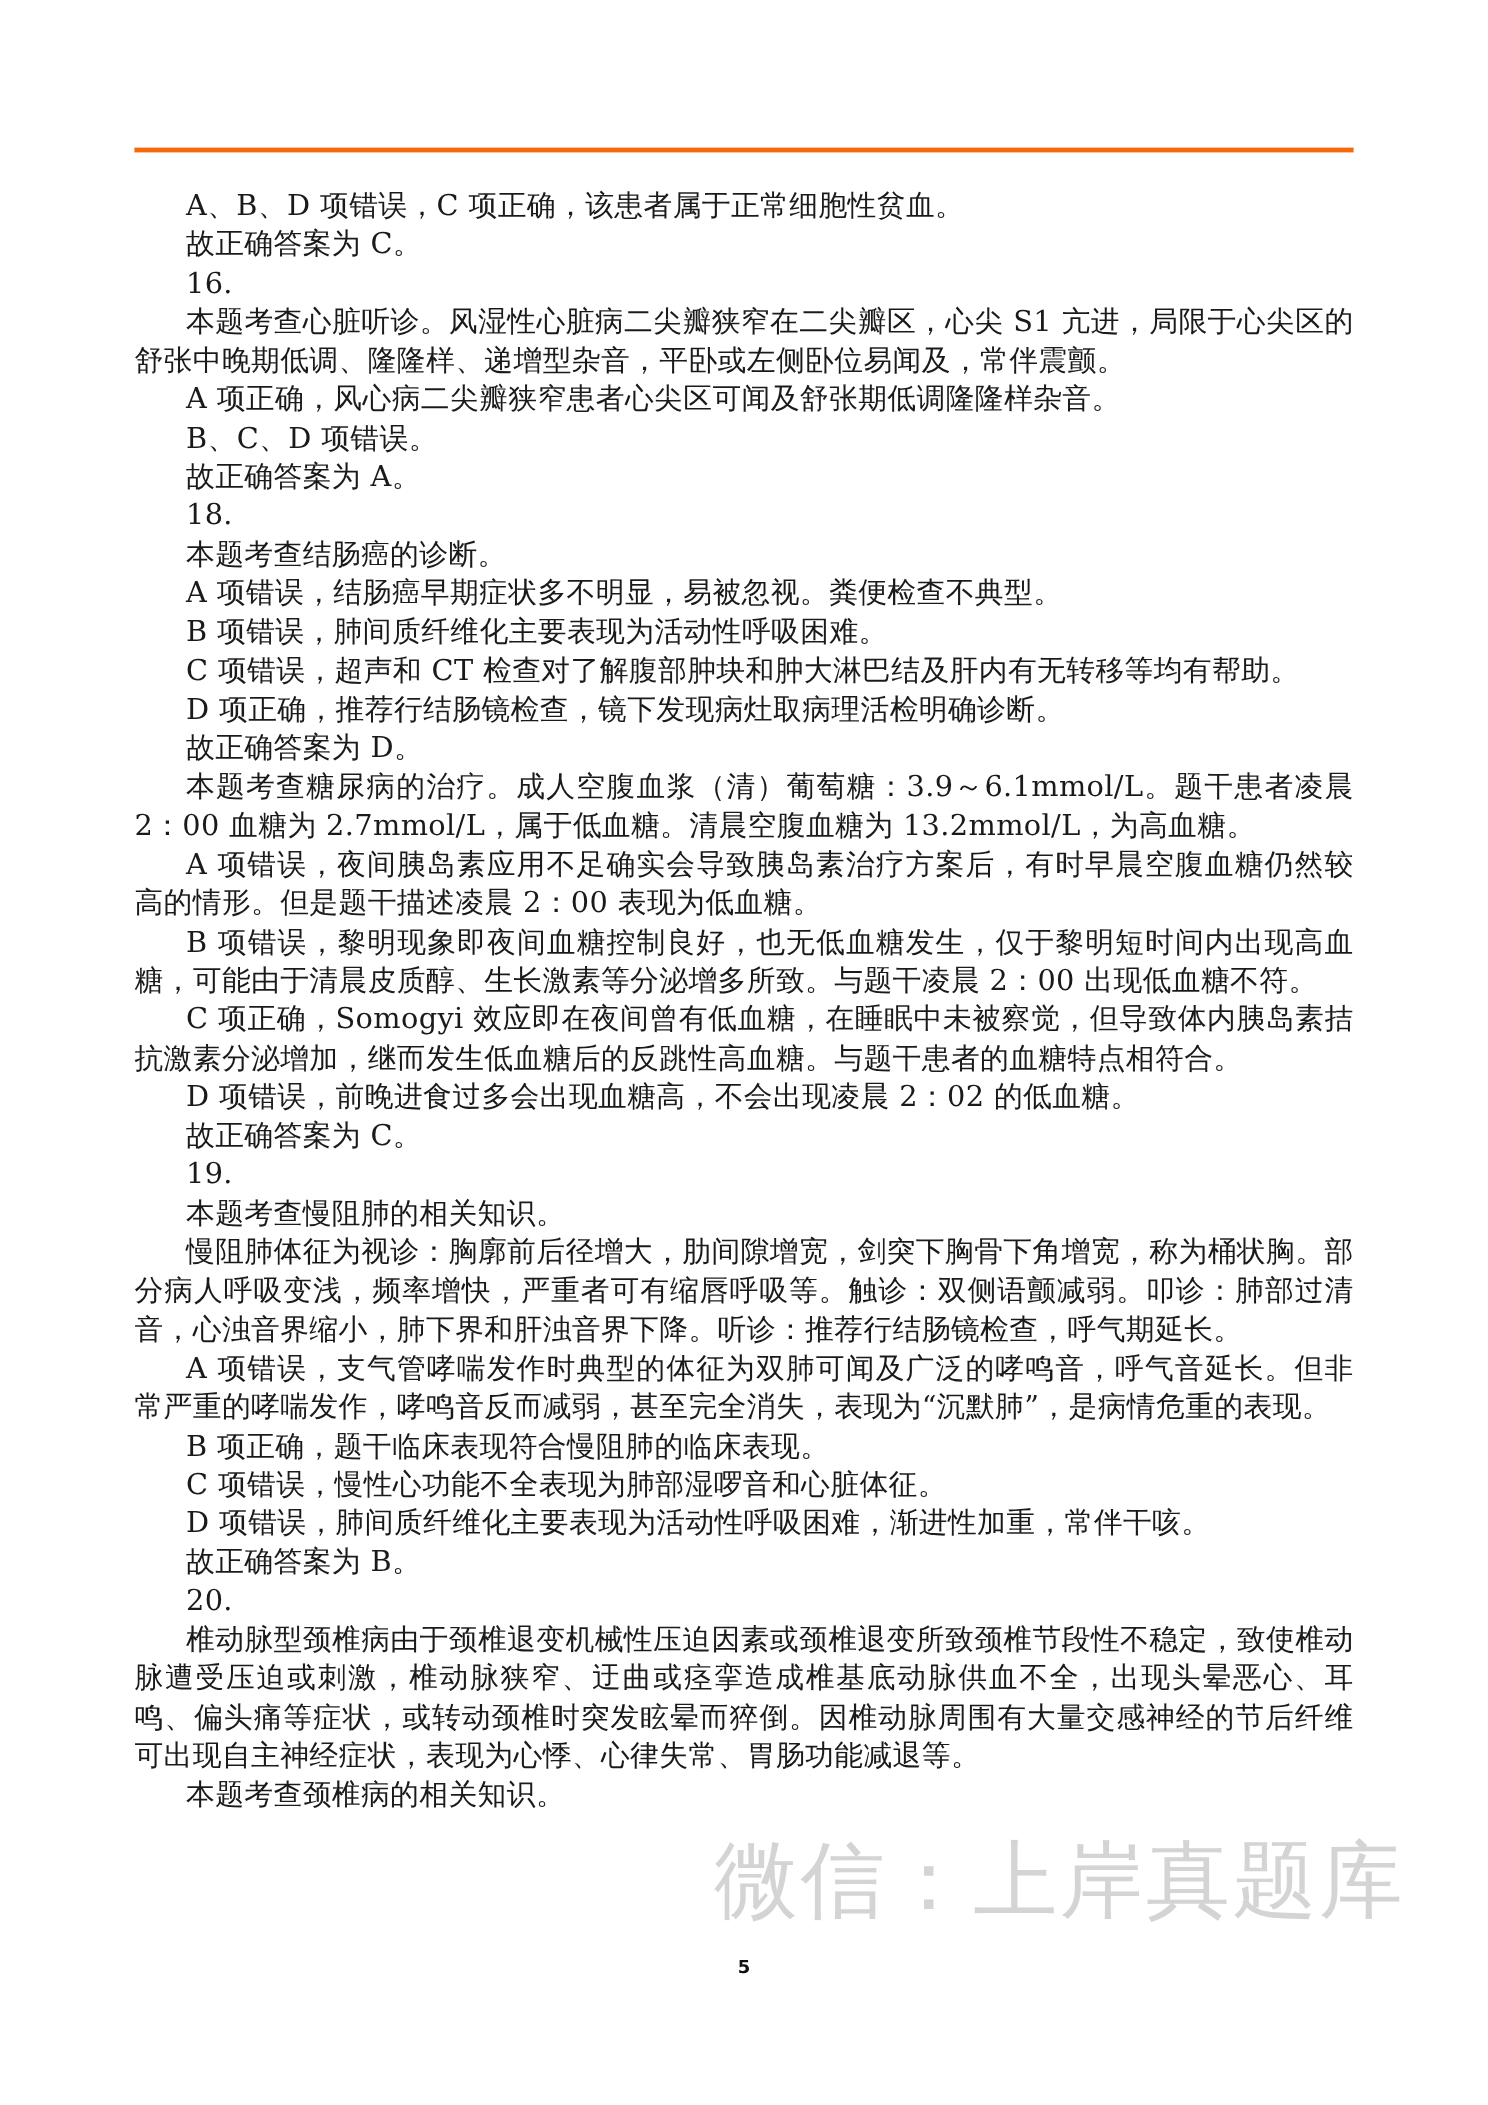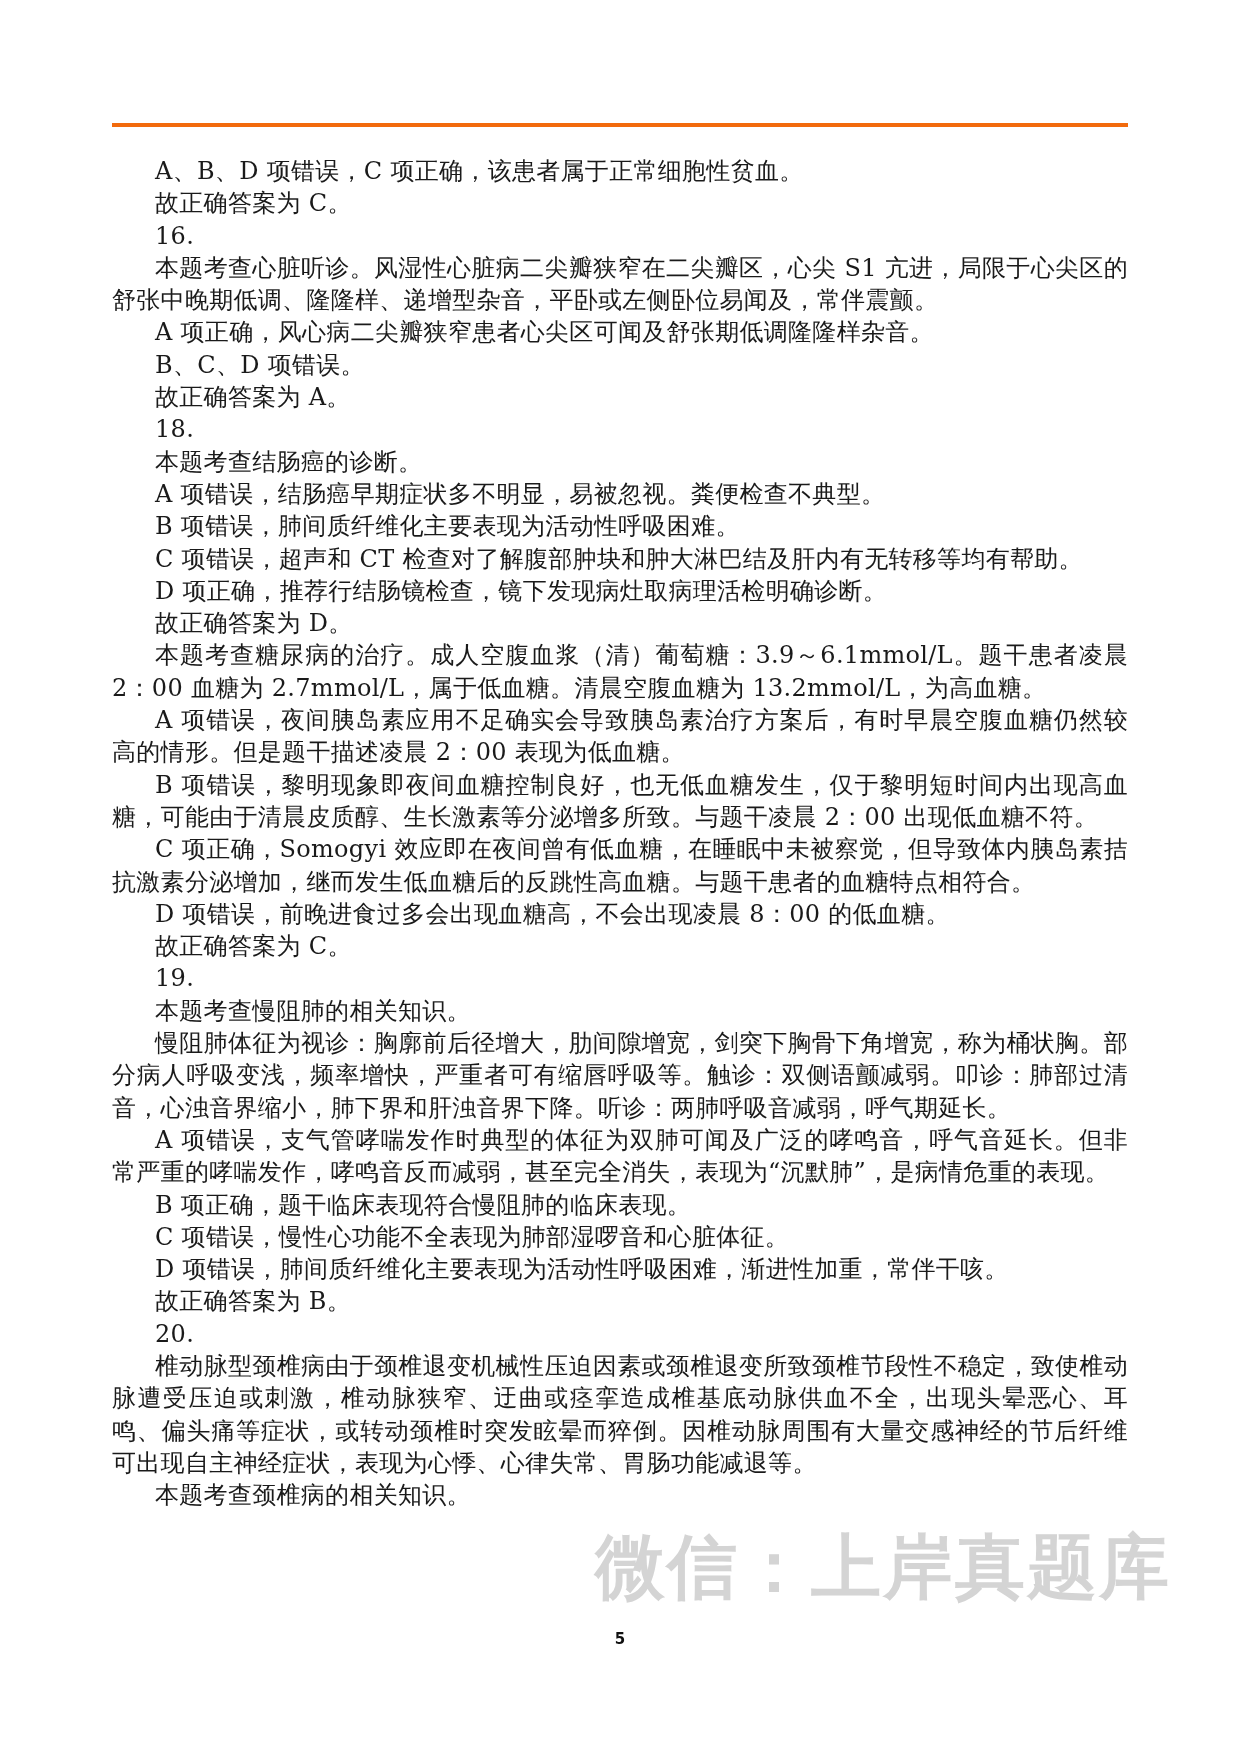--- a/index.html
+++ b/index.html
@@ -4,21 +4,21 @@
 <style>
   html, body { margin: 0; padding: 0; background: #ffffff; }
   body { width: 1240px; height: 1754px; position: relative; overflow: hidden;
          font-family: "DejaVu Serif", "Liberation Serif", serif; color: #1a1a1a; }
   .rule { position: absolute; left: 112px; top: 123px; width: 1016px; height: 4px; }
   .content { position: absolute; left: 112px; top: 155px; width: 1016px; }
   .p { font-size: 24px; line-height: 32.3px; margin: 0; text-indent: 43px;
        text-align: justify; letter-spacing: 0.3px; white-space: normal; }
   .watermark { position: absolute; left: 595px; top: 1522px; font-size: 70px;
                line-height: 90px; letter-spacing: 2px; white-space: nowrap;
-               font-family: "DejaVu Sans", sans-serif; font-weight: 700; }
+               font-family: "DejaVu Sans", sans-serif; font-weight: 400; }
   .page-num { position: absolute; left: 0; width: 1240px; top: 1630px; text-align: center;
               font-family: "DejaVu Sans", sans-serif; font-weight: bold; font-size: 15px; color: #111; }
 </style>
 </head>
 <body>
 
 <div class="rule" id="rule" style="background: rgb(242, 106, 13);"></div>
 
 <div class="content">
   <p class="p">A、B、D 项错误，C 项正确，该患者属于正常细胞性贫血。</p>
@@ -35,26 +35,26 @@
   <p class="p">A 项错误，结肠癌早期症状多不明显，易被忽视。粪便检查不典型。</p>
   <p class="p">B 项错误，肺间质纤维化主要表现为活动性呼吸困难。</p>
   <p class="p">C 项错误，超声和 CT 检查对了解腹部肿块和肿大淋巴结及肝内有无转移等均有帮助。</p>
   <p class="p">D 项正确，推荐行结肠镜检查，镜下发现病灶取病理活检明确诊断。</p>
   <p class="p">故正确答案为 D。</p>
 
   <p class="p">本题考查糖尿病的治疗。成人空腹血浆（清）葡萄糖：3.9～6.1mmol/L。题干患者凌晨 2：00 血糖为 2.7mmol/L，属于低血糖。清晨空腹血糖为 13.2mmol/L，为高血糖。</p>
   <p class="p">A 项错误，夜间胰岛素应用不足确实会导致胰岛素治疗方案后，有时早晨空腹血糖仍然较高的情形。但是题干描述凌晨 2：00 表现为低血糖。</p>
   <p class="p">B 项错误，黎明现象即夜间血糖控制良好，也无低血糖发生，仅于黎明短时间内出现高血糖，可能由于清晨皮质醇、生长激素等分泌增多所致。与题干凌晨 2：00 出现低血糖不符。</p>
   <p class="p">C 项正确，Somogyi 效应即在夜间曾有低血糖，在睡眠中未被察觉，但导致体内胰岛素拮抗激素分泌增加，继而发生低血糖后的反跳性高血糖。与题干患者的血糖特点相符合。</p>
-  <p class="p">D 项错误，前晚进食过多会出现血糖高，不会出现凌晨 8：00 的低血糖。</p>
+  <p class="p">D 项错误，前晚进食过多会出现血糖高，不会出现凌晨 2：02 的低血糖。</p>
   <p class="p">故正确答案为 C。</p>
 
   <p class="p">19.</p>
   <p class="p">本题考查慢阻肺的相关知识。</p>
-  <p class="p">慢阻肺体征为视诊：胸廓前后径增大，肋间隙增宽，剑突下胸骨下角增宽，称为桶状胸。部分病人呼吸变浅，频率增快，严重者可有缩唇呼吸等。触诊：双侧语颤减弱。叩诊：肺部过清音，心浊音界缩小，肺下界和肝浊音界下降。听诊：两肺呼吸音减弱，呼气期延长。</p>
+  <p class="p">慢阻肺体征为视诊：胸廓前后径增大，肋间隙增宽，剑突下胸骨下角增宽，称为桶状胸。部分病人呼吸变浅，频率增快，严重者可有缩唇呼吸等。触诊：双侧语颤减弱。叩诊：肺部过清音，心浊音界缩小，肺下界和肝浊音界下降。听诊：推荐行结肠镜检查，呼气期延长。</p>
   <p class="p">A 项错误，支气管哮喘发作时典型的体征为双肺可闻及广泛的哮鸣音，呼气音延长。但非常严重的哮喘发作，哮鸣音反而减弱，甚至完全消失，表现为“沉默肺”，是病情危重的表现。</p>
   <p class="p">B 项正确，题干临床表现符合慢阻肺的临床表现。</p>
   <p class="p">C 项错误，慢性心功能不全表现为肺部湿啰音和心脏体征。</p>
   <p class="p">D 项错误，肺间质纤维化主要表现为活动性呼吸困难，渐进性加重，常伴干咳。</p>
   <p class="p">故正确答案为 B。</p>
 
   <p class="p">20.</p>
   <p class="p">椎动脉型颈椎病由于颈椎退变机械性压迫因素或颈椎退变所致颈椎节段性不稳定，致使椎动脉遭受压迫或刺激，椎动脉狭窄、迂曲或痉挛造成椎基底动脉供血不全，出现头晕恶心、耳鸣、偏头痛等症状，或转动颈椎时突发眩晕而猝倒。因椎动脉周围有大量交感神经的节后纤维可出现自主神经症状，表现为心悸、心律失常、胃肠功能减退等。</p>
   <p class="p">本题考查颈椎病的相关知识。</p>
 </div>

